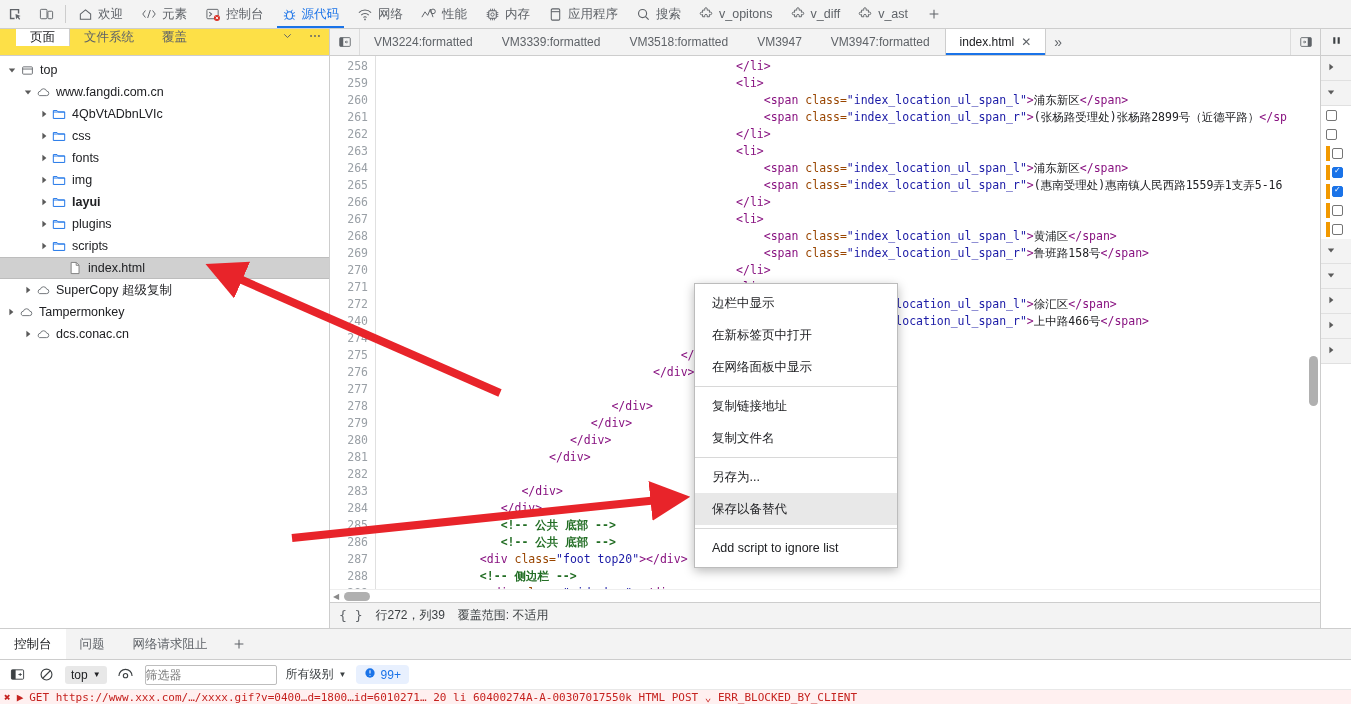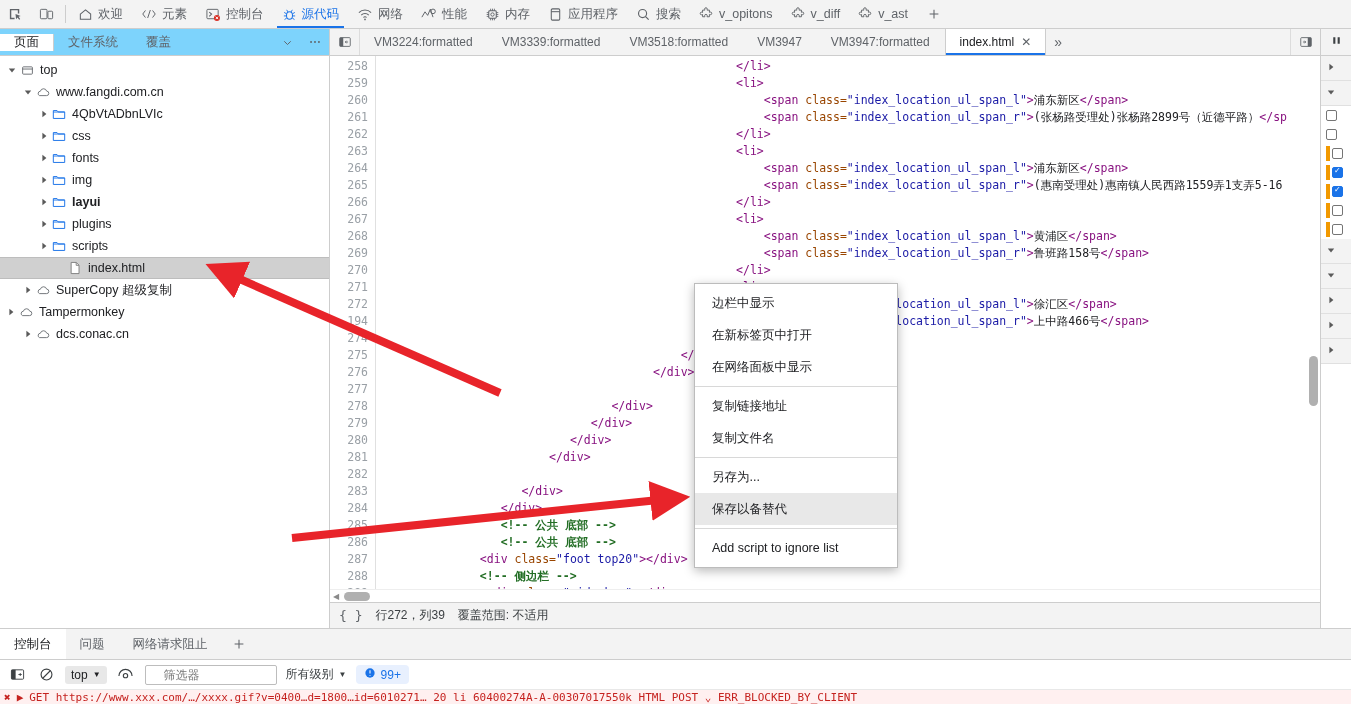--- a/index.html
+++ b/index.html
@@ -47,23 +47,23 @@
 
   
   .navigator {
     width: 330px; min-width: 330px;
     border-right: 1px solid #cdcdcd;
     display: flex; flex-direction: column;
     background: #fff;
   }
   .nav-tabbar {
     height: 27px; min-height: 27px;
-    background: #7dd3fc;
+    background: #fde047;
     border-bottom: 1px solid #cdcdcd;
-    display: flex; align-items: center;
+    display: flex; align-items: flex-start; padding-left: 16px;
   }
   .nav-tab {
     padding: 0 14px; display: flex; align-items: center;
     font-size: 12.5px; color: #5f6368; cursor: pointer; white-space: nowrap;
   }
   .nav-tab.active { background: #fff; color: #202124; border-right:1px solid #cdcdcd; }
   .nav-tabbar .spacer { flex: 1; }
   .nav-tbtn { width: 28px; display: flex; align-items: center; justify-content: center; cursor: pointer; color:#5f6368; }
 
   .nav-tree { flex: 1; overflow: hidden; padding-top: 3px; font-size: 12.5px; }
@@ -158,21 +158,21 @@
 
   
   .drawer { border-top:1px solid #cdcdcd; background:#fff; display:flex; flex-direction:column; }
   .drawer-tabs { height:31px; min-height:31px; background:#f3f3f3; border-bottom:1px solid #cdcdcd; display:flex; align-items:stretch;}
   .dtab { padding:0 14px; display:flex; align-items:center; font-size:12.5px; color:#5f6368; cursor:pointer; white-space:nowrap;}
   .dtab.active { background:#fff; color:#202124; }
   .dplus { padding:0 10px; display:flex; align-items:center; cursor:pointer;}
   .drawer-toolbar { height:30px; min-height:30px; display:flex; align-items:center; gap:9px; padding:0 7px; border-bottom:1px solid #e8e8e8;}
   .tool-ico { width:20px; height:20px; display:flex; align-items:center; justify-content:center; cursor:pointer;}
   .ctx-select { background:#e8e8e8; border-radius:3px; padding:2px 6px; font-size:12px; display:flex; align-items:center; gap:5px; cursor:pointer;}
-  .filter-input { width:132px; height:20px; border:1px solid #bdbdbd; border-radius:2px; padding:0 18px; font-size:12px; color:#000000; background:#fff;}
+  .filter-input { width:132px; height:20px; border:1px solid #bdbdbd; border-radius:2px; padding:0 0; font-size:12px; color:#000000; background:#fff;}
   .level-select { display:flex; align-items:center; gap:5px; font-size:12px; color:#3c4043; cursor:pointer;}
   .issues-badge { display:flex; align-items:center; gap:5px; background:#e8f0fe; border-radius:4px; padding:2px 8px; font-size:12px; color:#1a73e8; cursor:pointer;}
   .console-rows { flex:1; overflow:hidden; font-family:"DejaVu Sans Mono", monospace; font-size:11px;}
   .crow { display:flex; align-items:center; gap:6px; height:14px; padding-left:4px; background:#fff0f0; color:#c5221f; white-space:nowrap;}
 
   
   .anno { position:absolute; left:0; top:0; width:1351px; height:704px; pointer-events:none; z-index:50;}
 
   
   .ctxmenu {
@@ -572,21 +572,21 @@
             <div>263</div>
             <div>264</div>
             <div>265</div>
             <div>266</div>
             <div>267</div>
             <div>268</div>
             <div>269</div>
             <div>270</div>
             <div>271</div>
             <div>272</div>
-            <div>194</div>
+            <div>240</div>
             <div>274</div>
             <div>275</div>
             <div>276</div>
             <div>277</div>
             <div>278</div>
             <div>279</div>
             <div>280</div>
             <div>281</div>
             <div>282</div>
             <div>283</div>

